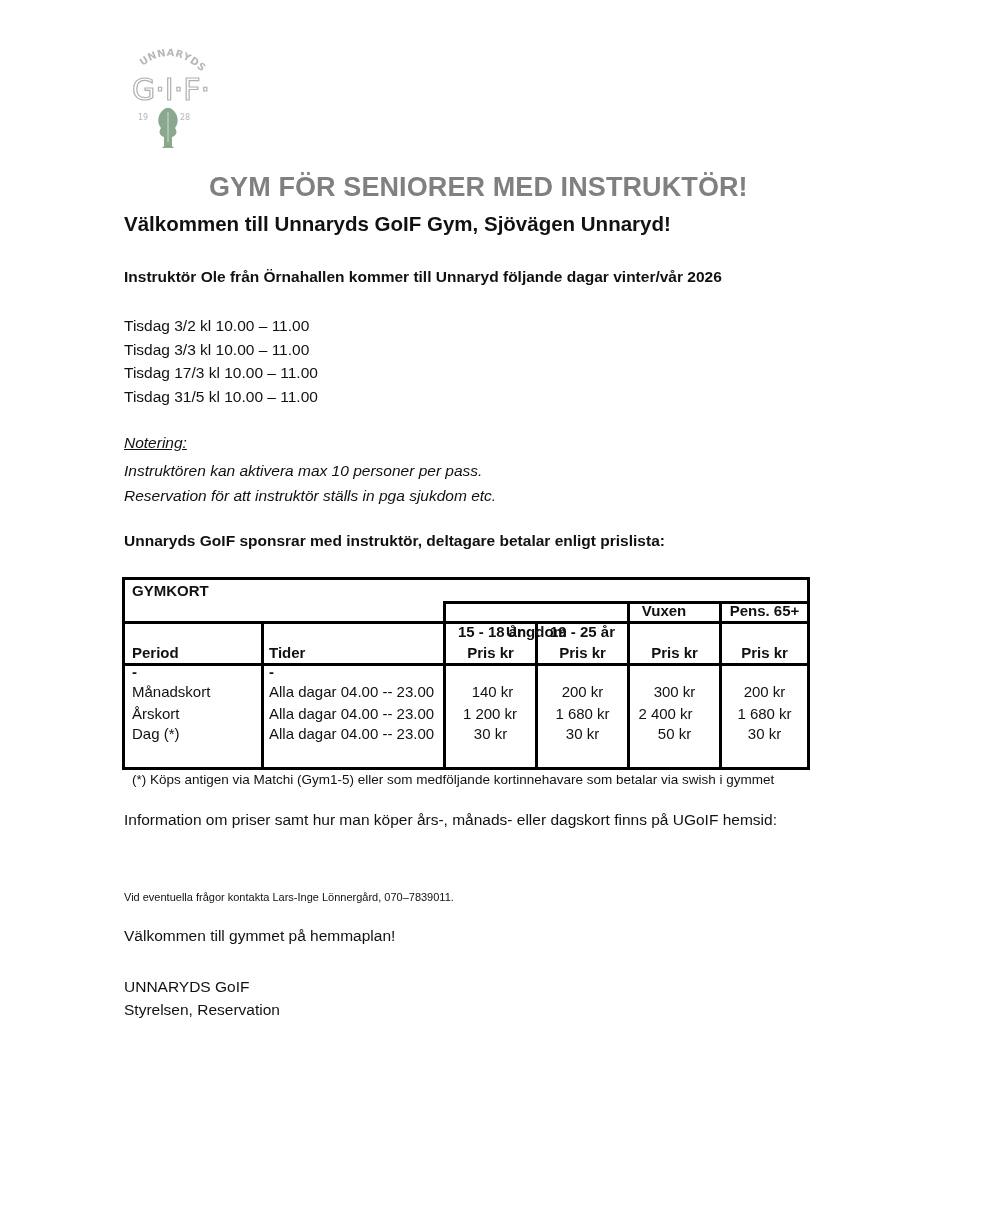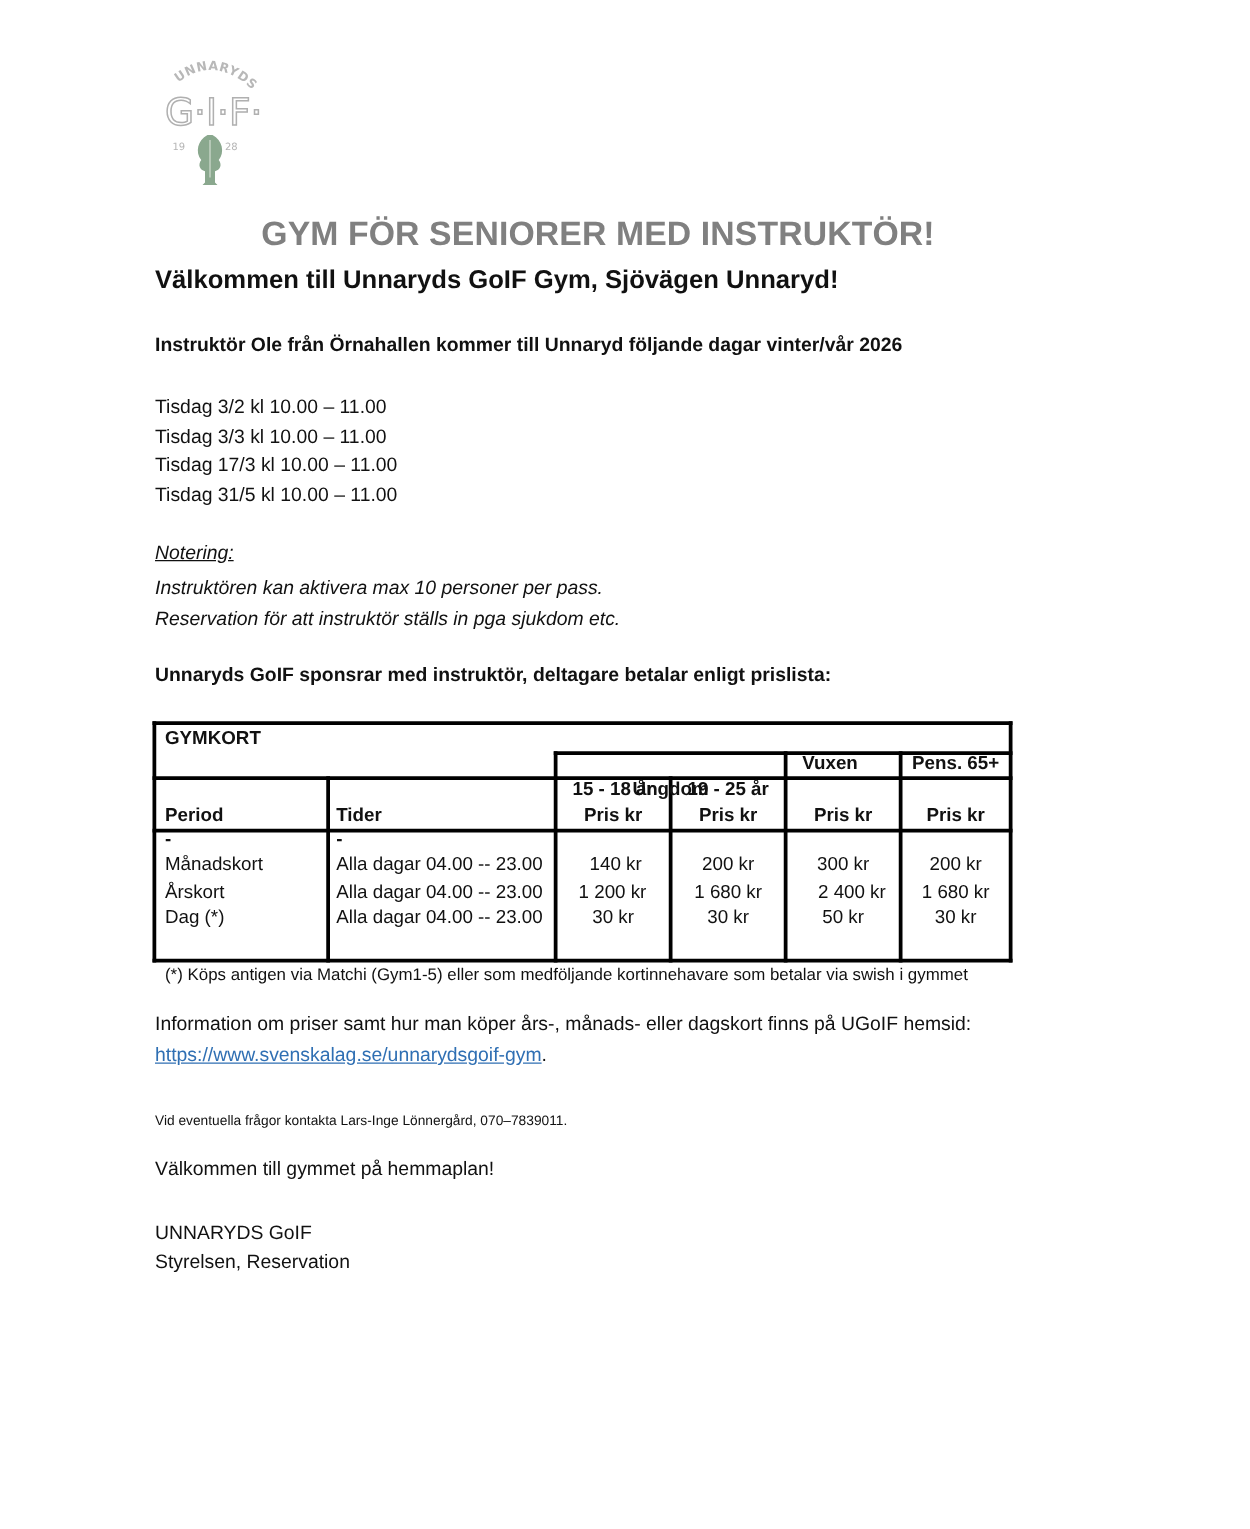--- a/index.html
+++ b/index.html
@@ -120,39 +120,38 @@
     <div class="cell c" style="left:416px;top:106px;width:89px;">200 kr</div>
     <div class="cell c" style="left:508px;top:106px;width:89px;">300 kr</div>
     <div class="cell c" style="left:600px;top:106px;width:85px;">200 kr</div>
   </div>
 
   <div>
     <div class="cell" style="left:10px;top:128px;">Årskort</div>
     <div class="cell" style="left:147px;top:128px;">Alla dagar 04.00 -- 23.00</div>
     <div class="cell c" style="left:324px;top:128px;width:88px;">1 200 kr</div>
     <div class="cell c" style="left:416px;top:128px;width:89px;">1 680 kr</div>
-    <div class="cell c" style="left:508px;top:128px;width:71px;padding-left:16px;">2 400 kr</div>
+    <div class="cell c" style="left:508px;top:128px;width:71px;">2 400 kr</div>
     <div class="cell c" style="left:600px;top:128px;width:85px;">1 680 kr</div>
   </div>
 
   <div>
     <div class="cell" style="left:10px;top:148px;">Dag (*)</div>
     <div class="cell" style="left:147px;top:148px;">Alla dagar 04.00 -- 23.00</div>
     <div class="cell c" style="left:324px;top:148px;width:89px;">30 kr</div>
     <div class="cell c" style="left:416px;top:148px;width:89px;">30 kr</div>
     <div class="cell c" style="left:508px;top:148px;width:89px;">50 kr</div>
     <div class="cell c" style="left:600px;top:148px;width:85px;">30 kr</div>
   </div>
 </div>
 
 <div class="abs footnote">(*) Köps antigen via Matchi (Gym1-5) eller som medföljande kortinnehavare som betalar via swish i gymmet</div>
 
 <div class="abs info">
   <div>Information om priser samt hur man köper års-, månads- eller dagskort finns på UGoIF hemsid:</div>
-  <div><a href="#">https://www.svenskalag.se/unnarydsgoif-gym</a><span>.</span></div>
 </div>
 
 <div class="abs contact">Vid eventuella frågor kontakta Lars-Inge Lönnergård, 070–7839011.</div>
 <div class="abs bye">Välkommen till gymmet på hemmaplan!</div>
 <div class="abs sign">
   <div>UNNARYDS GoIF</div>
   <div>Styrelsen, Reservation</div>
 </div>
 
 </body></html>

